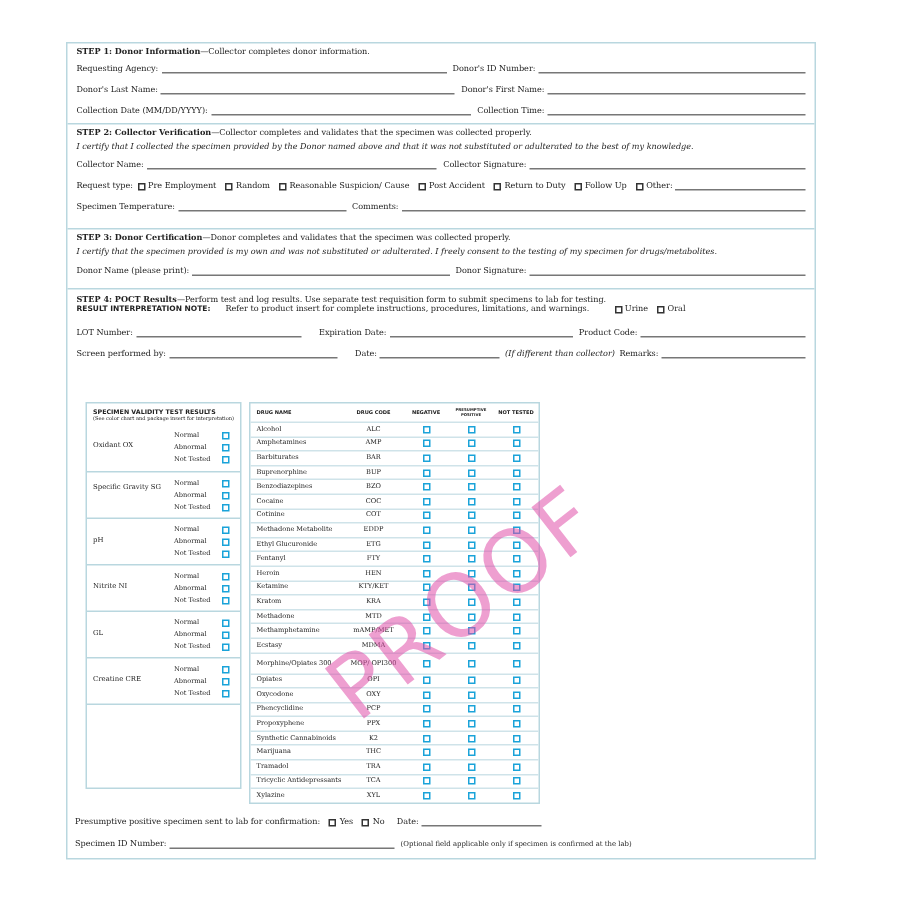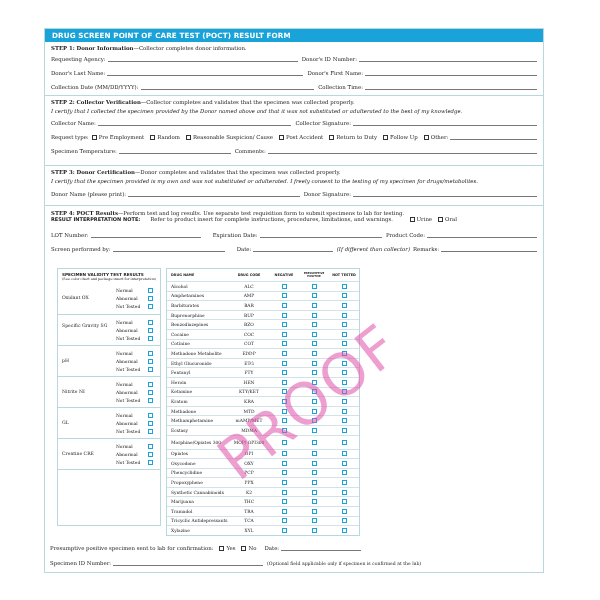--- a/index.html
+++ b/index.html
@@ -33,21 +33,20 @@
   .dhead{height:12px;font-family:"DejaVu Sans",sans-serif;font-weight:bold;font-size:3.4px;align-items:center;}
   .c1{width:62px;padding-left:4px;box-sizing:border-box;}
   .c2{width:40px;text-align:center;}
   .c3,.c4,.c5{width:30px;text-align:center;display:flex;justify-content:center;align-items:center;}
   .watermark{position:absolute;left:185px;top:300px;font-family:"DejaVu Sans",sans-serif;font-size:58px;color:rgba(224,80,170,0.55);transform:rotate(-38deg);transform-origin:left top;letter-spacing:2px;pointer-events:none;top:440px;left:205px;}
 </style>
 </head>
 <body>
 
 <div class="form">
-  <div class="titlebar">DRUG SCREEN POINT OF CARE TEST (POCT) RESULT FORM</div>
 
   <div class="sec" style="height:54px;">
     <div class="line" style="top:3px;left:6px;">
       <span class="step">STEP 1: Donor Information</span><span>—Collector completes donor information.</span>
     </div>
     <div class="row" style="top:14px;">
       <span class="lbl">Requesting Agency:</span>
       <span class="f"></span>
       <span class="lbl">Donor's ID Number:</span>
       <span class="f" style="flex:0 0 178px;margin-right:0;"></span>

